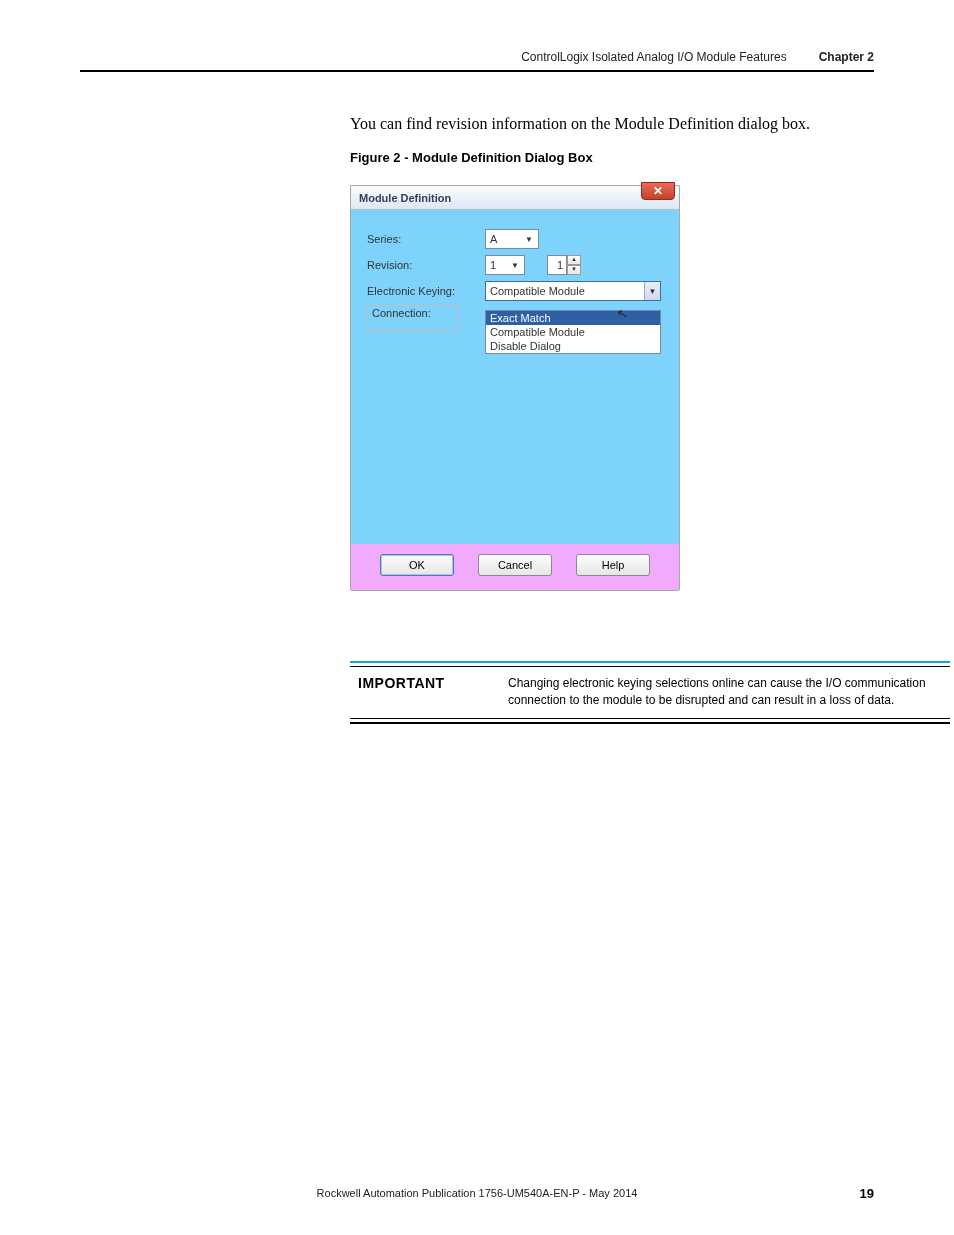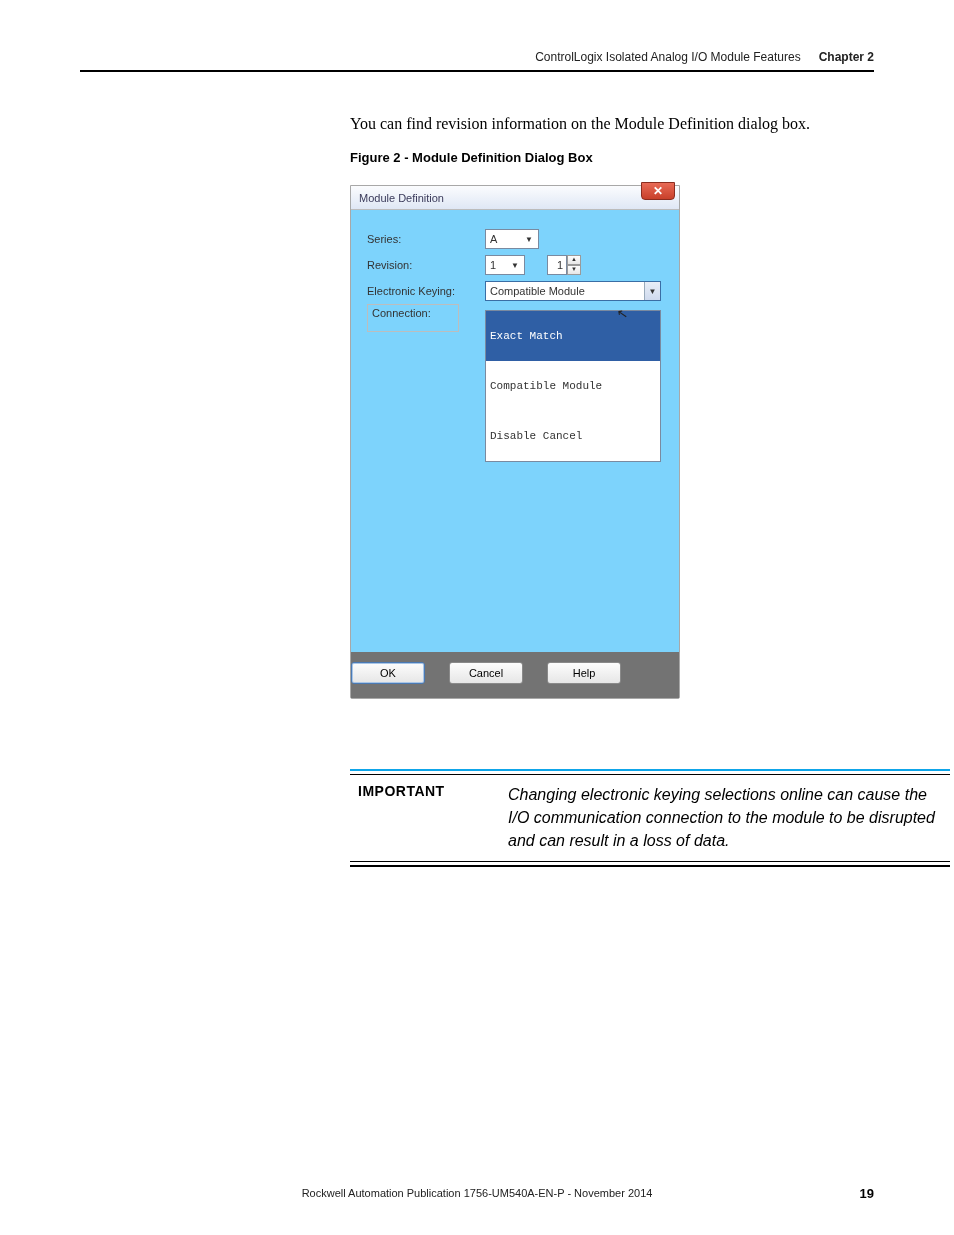--- a/index.html
+++ b/index.html
@@ -1,60 +1,60 @@
 <!DOCTYPE html>
 <html><head>
 <meta charset="utf-8">
 <style>
   * { box-sizing: border-box; margin: 0; padding: 0; }
   html, body { width: 954px; height: 1235px; background: #fff; font-family: "Times New Roman", serif; color: #000; }
   .page { position: relative; width: 954px; height: 1235px; padding: 50px 80px 0 80px; }
-  .header-row { display: flex; justify-content: flex-end; align-items: baseline; font-family: Arial, Helvetica, sans-serif; font-size: 12px; color: #222; margin-bottom: 6px; gap: 18px; }
+  .header-row { display: flex; justify-content: flex-end; align-items: baseline; font-family: Arial, Helvetica, sans-serif; font-size: 12px; color: #222; margin-bottom: 6px; gap: 32px; }
   .header-row .chapter { font-weight: bold; }
   .header-rule { border: none; border-top: 2px solid #000; margin-bottom: 40px; }
   .body-col { margin-left: 270px; width: 600px; }
   .intro { font-size: 16px; line-height: 1.5; margin-bottom: 14px; }
   .fig-caption { font-family: Arial, Helvetica, sans-serif; font-weight: bold; font-size: 13px; margin-bottom: 20px; }
 
   
   .dialog-wrap { width: 330px; border: 1px solid #a8a8a8; border-radius: 0 0 2px 2px; background: #f2f2f2; font-family: "Segoe UI", Tahoma, sans-serif; font-size: 11px; color: #333; }
   .titlebar { position: relative; display: flex; align-items: center; height: 24px; background: linear-gradient(#fbfcfe, #dfe7f5); border-bottom: 1px solid #bcbcbc; padding-left: 8px; color: #3a3a5a; }
-  .titlebar .title-text { flex: 1; }
+  .titlebar .title-text { flex: 1; font-weight: bold; }
   .close-btn { position: absolute; right: 4px; top: -4px; width: 34px; height: 18px; background: linear-gradient(#e86a56, #c8402a); border: 1px solid #8b2d1f; border-radius: 0 0 4px 4px; display: flex; align-items: center; justify-content: center; color: #fff; font-weight: bold; font-size: 12px; line-height: 1; }
   .dialog-body { padding: 16px 16px 10px 16px; background: #7dd3fc; }
   .form-row { display: flex; align-items: center; height: 26px; }
   .form-label { width: 118px; color: #333; }
   .form-label.boxed { border: 1px solid #bdbdbd; padding: 2px 4px; height: 28px; line-height: 12px; width: auto; min-width: 92px; margin-right: 26px; }
   .select { position: relative; height: 20px; background: #fff; border: 1px solid #7a8aa0; display: flex; align-items: center; padding: 0 4px; }
   .select .arrow { position: absolute; right: 2px; top: 2px; width: 14px; height: 14px; display: flex; align-items: center; justify-content: center; font-size: 8px; color: #333; }
   .sel-series { width: 54px; }
   .sel-rev { width: 40px; }
   .spinner { display: inline-flex; align-items: center; margin-left: 22px; }
   .spinner-val { width: 20px; height: 20px; border: 1px solid #7a8aa0; background: #fff; text-align: right; padding-right: 3px; line-height: 18px; }
   .spinner-btns { display: flex; flex-direction: column; }
   .spin-b { width: 14px; height: 10px; border: 1px solid #9a9a9a; background: linear-gradient(#fdfdfd,#e7e7e7); font-size: 6px; line-height: 6px; text-align: center; }
   .sel-keying { width: 176px; border: 1px solid #3a6ea5; }
   .sel-keying .arrow { background: linear-gradient(#e8eef7,#cfdaee); border-left: 1px solid #9ab; width: 16px; right: 0; top: 0; height: 18px; }
   .dropdown-list { margin-left: 118px; width: 176px; background: #fff; border: 1px solid #7a8aa0; font-size: 11px; }
-  .dropdown-list .opt { padding: 19px 4px; font-family: Liberation Mono, monospace; }
+  .dropdown-list .opt { padding: 1px 4px; }
   .dropdown-list .opt.sel { background: #2f5fa5; color: #fff; }
   .cursor-icon { position: absolute; font-size: 13px; color: #222; transform: rotate(-10deg); }
   .dropdown-wrap { position: relative; }
   .dropdown-wrap .cursor-icon { left: 250px; top: 2px; }
   .dialog-spacer { height: 180px; }
-  .button-row { display: flex; gap: 24px; padding: 10px 0 14px 0; background: #737373; }
+  .button-row { display: flex; justify-content: center; gap: 24px; padding: 10px 0 14px 0; background: #f0abfc; }
   .dlg-btn { width: 74px; height: 22px; background: linear-gradient(#fdfdfd,#e6e6e6); border: 1px solid #8a8a8a; border-radius: 3px; font-size: 11px; font-family: "Segoe UI", Tahoma, sans-serif; cursor: pointer; }
   .dlg-btn.primary { border: 1px solid #4a7ab5; box-shadow: 0 0 0 1px #aac6e6 inset; }
 
   
   .callout { margin-top: 70px; border-top: 2px solid #0ea5e9; border-bottom: 2px solid #000; }
   .callout-inner { display: flex; border-top: 1px solid #000; margin-top: 3px; padding: 8px 8px 8px 8px; }
   .callout-inner-bottom-line { border-top: 1px solid #000; margin-top: 0px; margin-bottom: 3px; height:0; }
   .callout-label { width: 150px; font-family: Arial, Helvetica, sans-serif; font-weight: bold; font-size: 14px; letter-spacing: 0.5px; }
-  .callout-text { flex: 1; font-family: Arial, Helvetica, sans-serif; font-size: 16px; line-height: 1.45; font-style: italic; }
+  .callout-text { flex: 1; font-family: Arial, Helvetica, sans-serif; font-size: 12px; line-height: 1.45; }
 
   .footer { position: absolute; left: 0; right: 0; bottom: 36px; display: flex; justify-content: center; font-family: Arial, Helvetica, sans-serif; font-size: 11px; color: #222; }
   .page-num { position: absolute; right: 80px; bottom: 34px; font-family: Arial, Helvetica, sans-serif; font-weight: bold; font-size: 13px; }
 </style>
 </head>
 <body>
 
 <div class="page">
 
   <div class="header-row">
@@ -107,21 +107,21 @@
           </div>
         </div>
 
         <div class="dropdown-wrap">
           <div class="form-row" style="height:auto; align-items:flex-start;">
             <span class="form-label boxed">Connection:</span>
           </div>
           <div class="dropdown-list" style="margin-top:-22px;">
             <div class="opt sel">Exact Match</div>
             <div class="opt">Compatible Module</div>
-            <div class="opt">Disable Cancel</div>
+            <div class="opt">Disable Dialog</div>
           </div>
           <span class="cursor-icon">↖</span>
         </div>
 
         <div class="dialog-spacer"></div>
       </div>
 
       <div class="button-row">
         <button class="dlg-btn primary">OK</button>
         <button class="dlg-btn">Cancel</button>
@@ -132,15 +132,15 @@
     <div class="callout">
       <div class="callout-inner">
         <div class="callout-label">IMPORTANT</div>
         <div class="callout-text">Changing electronic keying selections online can cause the I/O communication connection to the module to be disrupted and can result in a loss of data.</div>
       </div>
       <div class="callout-inner-bottom-line"></div>
     </div>
 
   </div>
 
-  <div class="footer">Rockwell Automation Publication 1756-UM540A-EN-P - November 2014</div>
+  <div class="footer">Rockwell Automation Publication 1756-UM540A-EN-P - May 2014</div>
   <div class="page-num">19</div>
 </div>
 
 </body></html>

